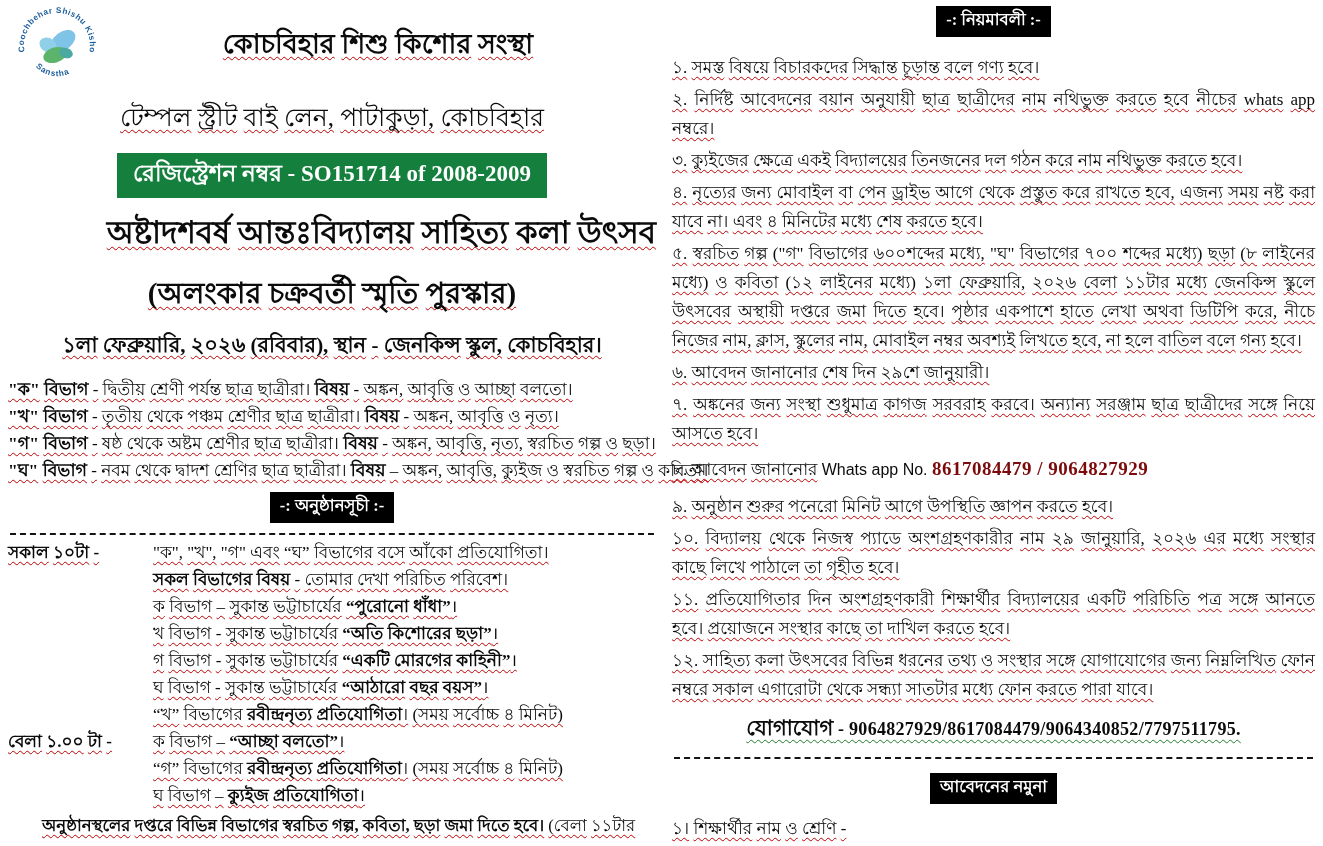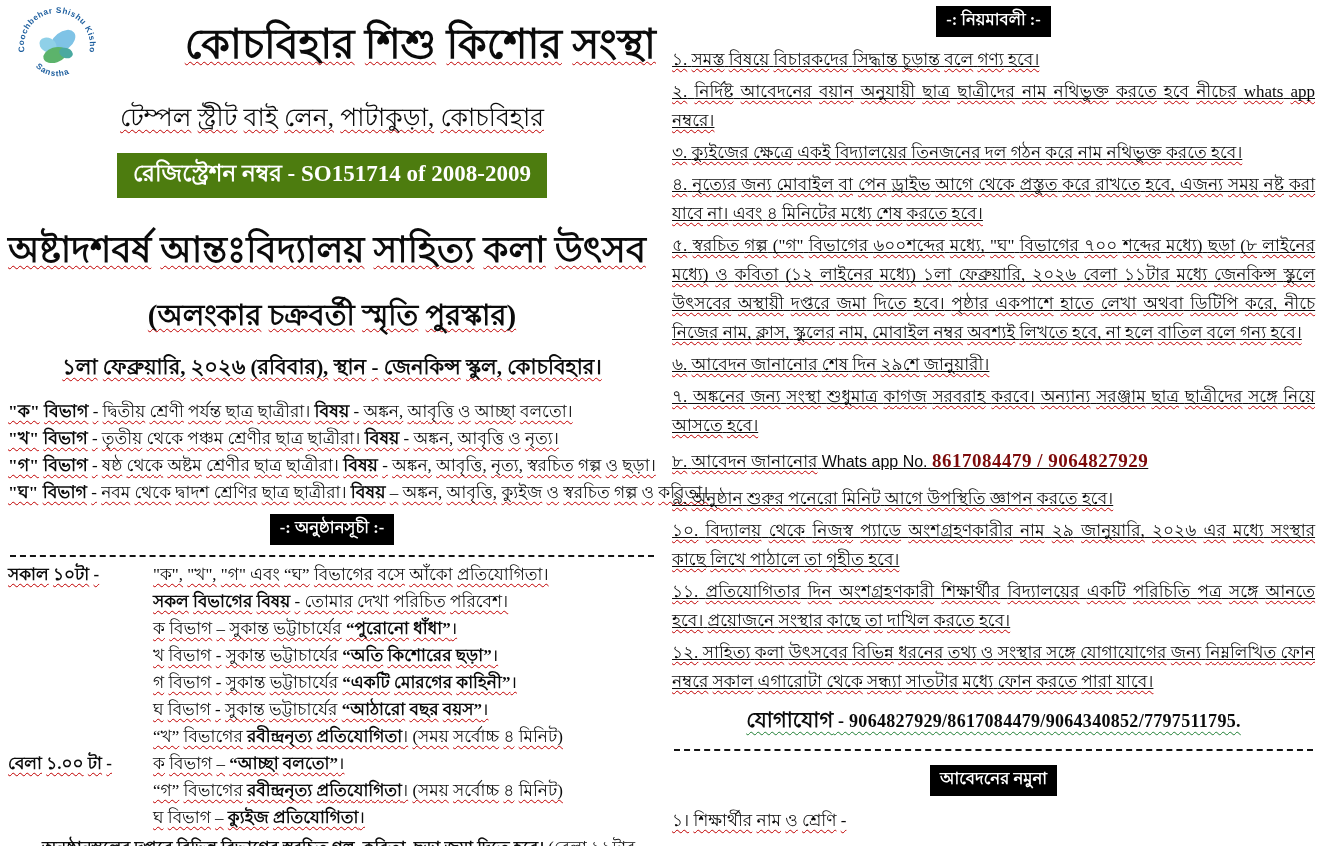--- a/index.html
+++ b/index.html
@@ -27,30 +27,30 @@
     text-decoration-color: #1e7d32;
     text-decoration-thickness: 1px;
     text-underline-offset: 4px;
     text-decoration-skip-ink: none;
   }
 
   
   .header { position: relative; min-height: 86px; }
   .logo { position: absolute; left: 8px; top: 2px; }
   .org-name {
-    text-align: right; padding-left: 92px;
-    font-size: 41px; font-weight: bold; line-height: 80px; white-space: nowrap;
+    text-align: center; padding-left: 92px;
+    font-size: 27px; font-weight: bold; line-height: 80px; white-space: nowrap;
   }
   .address { text-align: center; font-size: 25px; font-weight: normal; margin-top: 8px; }
   .reg-wrap { text-align: center; margin-top: 12px; }
   .reg-box {
-    display: inline-block; background: #4d7c0f; color: #fff;
+    display: inline-block; background: #15803d; color: #fff;
     font-size: 23px; font-weight: bold; padding: 2px 16px 4px;
   }
-  .event-title { text-align: left; font-size: 36px; font-weight: bold; margin-top: 24px; }
+  .event-title { text-align: right; font-size: 31px; font-weight: bold; margin-top: 10px; }
   .event-subtitle { text-align: center; font-size: 29px; font-weight: bold; margin-top: 10px; }
   .event-date { text-align: center; font-size: 21px; font-weight: bold; margin-top: 10px; }
 
   
   .categories { margin-top: 12px; }
   .cat-row { font-size: 17px; line-height: 27px; white-space: nowrap; }
   .cat-row b { font-size: 17.5px; }
 
   
   .chip-wrap { text-align: center; margin-top: 8px; }
@@ -184,21 +184,21 @@
     </div>
 
   </div>
 
   <div class="col-right">
 
     <div class="rules-chip-wrap">
       <span class="chip">-: নিয়মাবলী :-</span>
     </div>
 
-    <div style="margin-top:8px;text-decoration:underline;">
+    <div style="margin-top:16px;">
       <div class="rule-item sq"><span class="sqw">১.</span> <span class="sqw">সমস্ত</span> <span class="sqw">বিষয়ে</span> <span class="sqw">বিচারকদের</span> <span class="sqw">সিদ্ধান্ত</span> <span class="sqw">চূড়ান্ত</span> <span class="sqw">বলে</span> <span class="sqw">গণ্য</span> <span class="sqw">হবে।</span></div>
       <div class="rule-item sq"><span class="sqw">২.</span> <span class="sqw">নির্দিষ্ট</span> <span class="sqw">আবেদনের</span> <span class="sqw">বয়ান</span> <span class="sqw">অনুযায়ী</span> <span class="sqw">ছাত্র</span> <span class="sqw">ছাত্রীদের</span> <span class="sqw">নাম</span> <span class="sqw">নথিভুক্ত</span> <span class="sqw">করতে</span> <span class="sqw">হবে</span> <span class="sqw">নীচের</span> <span class="sqw">whats</span> <span class="sqw">app</span> <span class="sqw">নম্বরে।</span></div>
       <div class="rule-item sq"><span class="sqw">৩.</span> <span class="sqw">ক্যুইজের</span> <span class="sqw">ক্ষেত্রে</span> <span class="sqw">একই</span> <span class="sqw">বিদ্যালয়ের</span> <span class="sqw">তিনজনের</span> <span class="sqw">দল</span> <span class="sqw">গঠন</span> <span class="sqw">করে</span> <span class="sqw">নাম</span> <span class="sqw">নথিভুক্ত</span> <span class="sqw">করতে</span> <span class="sqw">হবে।</span></div>
       <div class="rule-item sq"><span class="sqw">৪.</span> <span class="sqw">নৃত্যের</span> <span class="sqw">জন্য</span> <span class="sqw">মোবাইল</span> <span class="sqw">বা</span> <span class="sqw">পেন</span> <span class="sqw">ড্রাইভ</span> <span class="sqw">আগে</span> <span class="sqw">থেকে</span> <span class="sqw">প্রস্তুত</span> <span class="sqw">করে</span> <span class="sqw">রাখতে</span> <span class="sqw">হবে,</span> <span class="sqw">এজন্য</span> <span class="sqw">সময়</span> <span class="sqw">নষ্ট</span> <span class="sqw">করা</span> <span class="sqw">যাবে</span> <span class="sqw">না।</span> <span class="sqw">এবং</span> <span class="sqw">৪</span> <span class="sqw">মিনিটের</span> <span class="sqw">মধ্যে</span> <span class="sqw">শেষ</span> <span class="sqw">করতে</span> <span class="sqw">হবে।</span></div>
       <div class="rule-item sq"><span class="sqw">৫.</span> <span class="sqw">স্বরচিত</span> <span class="sqw">গল্প</span> <span class="sqw">("গ"</span> <span class="sqw">বিভাগের</span> <span class="sqw">৬০০শব্দের</span> <span class="sqw">মধ্যে,</span> <span class="sqw">"ঘ"</span> <span class="sqw">বিভাগের</span> <span class="sqw">৭০০</span> <span class="sqw">শব্দের</span> <span class="sqw">মধ্যে)</span> <span class="sqw">ছড়া</span> <span class="sqw">(৮</span> <span class="sqw">লাইনের</span> <span class="sqw">মধ্যে)</span> <span class="sqw">ও</span> <span class="sqw">কবিতা</span> <span class="sqw">(১২</span> <span class="sqw">লাইনের</span> <span class="sqw">মধ্যে)</span> <span class="sqw">১লা</span> <span class="sqw">ফেব্রুয়ারি,</span> <span class="sqw">২০২৬</span> <span class="sqw">বেলা</span> <span class="sqw">১১টার</span> <span class="sqw">মধ্যে</span> <span class="sqw">জেনকিন্স</span> <span class="sqw">স্কুলে</span> <span class="sqw">উৎসবের</span> <span class="sqw">অস্থায়ী</span> <span class="sqw">দপ্তরে</span> <span class="sqw">জমা</span> <span class="sqw">দিতে</span> <span class="sqw">হবে।</span> <span class="sqw">পৃষ্ঠার</span> <span class="sqw">একপাশে</span> <span class="sqw">হাতে</span> <span class="sqw">লেখা</span> <span class="sqw">অথবা</span> <span class="sqw">ডিটিপি</span> <span class="sqw">করে,</span> <span class="sqw">নীচে</span> <span class="sqw">নিজের</span> <span class="sqw">নাম,</span> <span class="sqw">ক্লাস,</span> <span class="sqw">স্কুলের</span> <span class="sqw">নাম,</span> <span class="sqw">মোবাইল</span> <span class="sqw">নম্বর</span> <span class="sqw">অবশ্যই</span> <span class="sqw">লিখতে</span> <span class="sqw">হবে,</span> <span class="sqw">না</span> <span class="sqw">হলে</span> <span class="sqw">বাতিল</span> <span class="sqw">বলে</span> <span class="sqw">গন্য</span> <span class="sqw">হবে।</span></div>
       <div class="rule-item sq"><span class="sqw">৬.</span> <span class="sqw">আবেদন</span> <span class="sqw">জানানোর</span> <span class="sqw">শেষ</span> <span class="sqw">দিন</span> <span class="sqw">২৯শে</span> <span class="sqw">জানুয়ারী।</span></div>
       <div class="rule-item sq"><span class="sqw">৭.</span> <span class="sqw">অঙ্কনের</span> <span class="sqw">জন্য</span> <span class="sqw">সংস্থা</span> <span class="sqw">শুধুমাত্র</span> <span class="sqw">কাগজ</span> <span class="sqw">সরবরাহ</span> <span class="sqw">করবে।</span> <span class="sqw">অন্যান্য</span> <span class="sqw">সরঞ্জাম</span> <span class="sqw">ছাত্র</span> <span class="sqw">ছাত্রীদের</span> <span class="sqw">সঙ্গে</span> <span class="sqw">নিয়ে</span> <span class="sqw">আসতে</span> <span class="sqw">হবে।</span></div>
       <div class="rule-item" style="margin-top:6px;margin-bottom:8px;">
         <span class="sq"><span class="sqw">৮.</span> <span class="sqw">আবেদন</span> <span class="sqw">জানানোর</span> </span><span class="en">Whats app No. </span><span class="wa-numbers">8617084479 / 9064827929</span>
       </div>

